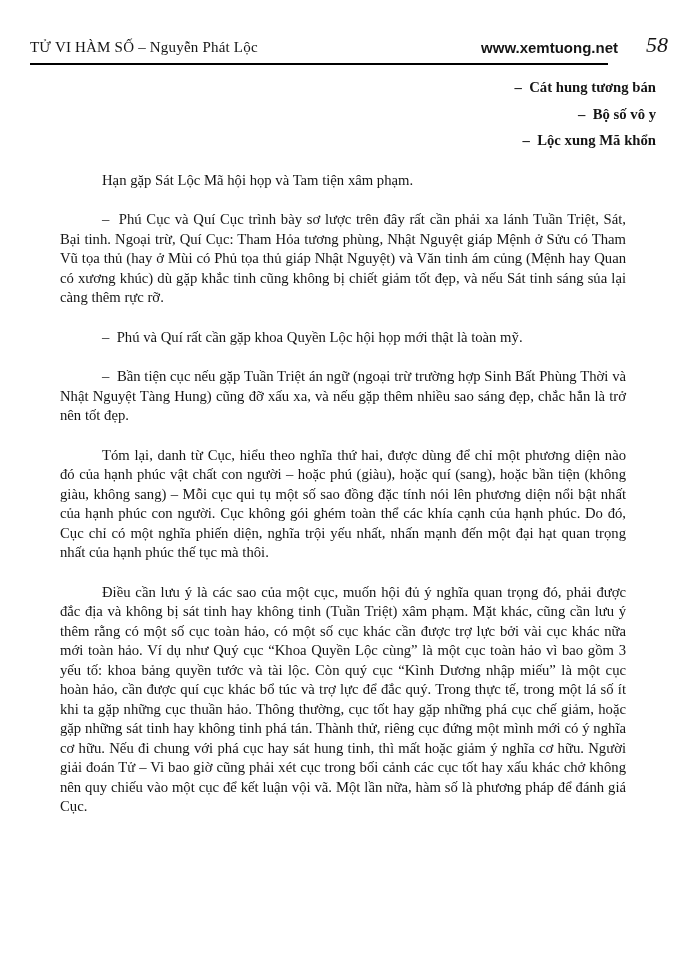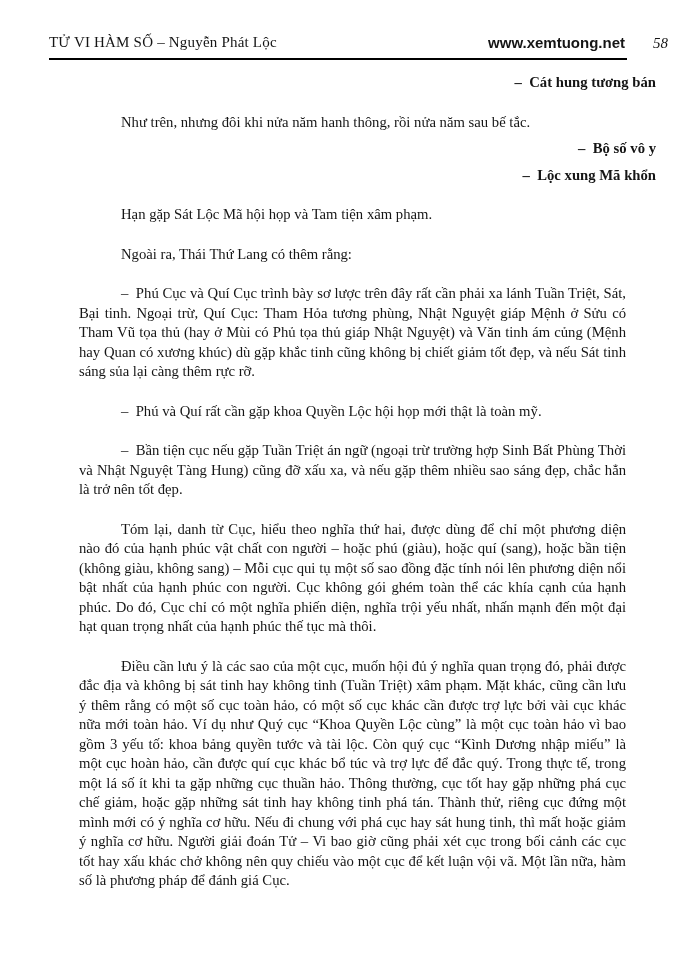--- a/index.html
+++ b/index.html
@@ -1,24 +1,24 @@
 <!DOCTYPE html>
 <html><head>
 <meta charset="utf-8">
 <style>
   html,body{margin:0;padding:0;}
   body{background:#ffffff;width:686px;height:971px;overflow:hidden;
        font-family:"Liberation Serif", serif;color:#151515;}
-  .page{width:686px;height:971px;background:#fff;box-sizing:border-box;padding-left:19px;}
+  .page{width:686px;height:971px;background:#fff;box-sizing:border-box;}
 
   .header{display:flex;align-items:flex-end;padding:34px 18px 0 30px;}
   .header .title{font-size:15px;letter-spacing:.2px;white-space:nowrap;}
   .header .site{margin-left:auto;font-family:Liberation Sans, sans-serif;
                 font-weight:bold;font-size:15px;padding-right:28px;white-space:nowrap;}
-  .header .pagenum{font-style:italic;font-size:15px;line-height:1;white-space:nowrap;}
+  .header .pagenum{font-style:italic;font-size:22px;line-height:1;white-space:nowrap;}
   .header-rule{margin:7px 0 0 30px;width:578px;border-top:2px solid #000;height:0;}
 
   .body{padding:13px 30px 0 30px;text-align:justify;
         font-size:14.7px;line-height:19.5px;}
   .body p{margin:7px 0 0 0;text-indent:42px;}
   .body p:first-child{margin-top:0;}
   p.bullet-bold{font-weight:bold;text-align:right;}
 </style>
 </head>
 <body>
@@ -26,24 +26,22 @@
 <div class="page">
   <div class="header">
     <span class="title">TỬ VI HÀM SỐ – Nguyễn Phát Lộc</span>
     <span class="site">www.xemtuong.net</span>
     <span class="pagenum">58</span>
   </div>
   <div class="header-rule"></div>
 
   <div class="body">
       <p class="bullet-bold">–&nbsp; Cát hung tương bán</p>
-      <p class="body">Như trên, nhưng đôi khi nửa năm hanh thông, rồi nửa năm sau bế tắc.</p>
       <p class="bullet-bold">–&nbsp; Bộ số vô y</p>
       <p class="bullet-bold">–&nbsp; Lộc xung Mã khổn</p>
       <p class="body">Hạn gặp Sát Lộc Mã hội họp và Tam tiện xâm phạm.</p>
-      <p class="body">Ngoài ra, Thái Thứ Lang có thêm rằng:</p>
       <p class="body">–&nbsp; Phú Cục và Quí Cục trình bày sơ lược trên đây rất cần phải xa lánh Tuần Triệt, Sát, Bại tinh. Ngoại trừ, Quí Cục: Tham Hỏa tương phùng, Nhật Nguyệt giáp Mệnh ở Sửu có Tham Vũ tọa thủ (hay ở Mùi có Phủ tọa thủ giáp Nhật Nguyệt) và Văn tinh ám củng (Mệnh hay Quan có xương khúc) dù gặp khắc tinh cũng không bị chiết giảm tốt đẹp, và nếu Sát tinh sáng sủa lại càng thêm rực rỡ.</p>
       <p class="body">–&nbsp; Phú và Quí rất cần gặp khoa Quyền Lộc hội họp mới thật là toàn mỹ.</p>
       <p class="body">–&nbsp; Bần tiện cục nếu gặp Tuần Triệt án ngữ (ngoại trừ trường hợp Sinh Bất Phùng Thời và Nhật Nguyệt Tàng Hung) cũng đỡ xấu xa, và nếu gặp thêm nhiều sao sáng đẹp, chắc hẳn là trở nên tốt đẹp.</p>
       <p class="body">Tóm lại, danh từ Cục, hiểu theo nghĩa thứ hai, được dùng để chỉ một phương diện nào đó của hạnh phúc vật chất con người – hoặc phú (giàu), hoặc quí (sang), hoặc bần tiện (không giàu, không sang) – Mỗi cục qui tụ một số sao đồng đặc tính nói lên phương diện nổi bật nhất của hạnh phúc con người. Cục không gói ghém toàn thể các khía cạnh của hạnh phúc. Do đó, Cục chỉ có một nghĩa phiến diện, nghĩa trội yếu nhất, nhấn mạnh đến một đại hạt quan trọng nhất của hạnh phúc thế tục mà thôi.</p>
       <p class="body">Điều cần lưu ý là các sao của một cục, muốn hội đủ ý nghĩa quan trọng đó, phải được đắc địa và không bị sát tinh hay không tinh (Tuần Triệt) xâm phạm. Mặt khác, cũng cần lưu ý thêm rằng có một số cục toàn hảo, có một số cục khác cần được trợ lực bởi vài cục khác nữa mới toàn hảo. Ví dụ như Quý cục “Khoa Quyền Lộc cùng” là một cục toàn hảo vì bao gồm 3 yếu tố: khoa bảng quyền tước và tài lộc. Còn quý cục “Kình Dương nhập miếu” là một cục hoàn hảo, cần được quí cục khác bổ túc và trợ lực để đắc quý. Trong thực tế, trong một lá số ít khi ta gặp những cục thuần hảo. Thông thường, cục tốt hay gặp những phá cục chế giảm, hoặc gặp những sát tinh hay không tinh phá tán. Thành thử, riêng cục đứng một mình mới có ý nghĩa cơ hữu. Nếu đi chung với phá cục hay sát hung tinh, thì mất hoặc giảm ý nghĩa cơ hữu. Người giải đoán Tử – Vi bao giờ cũng phải xét cục trong bối cảnh các cục tốt hay xấu khác chở không nên quy chiếu vào một cục để kết luận vội vã. Một lần nữa, hàm số là phương pháp để đánh giá Cục.</p>
     </div>
 </div>
 
 </body></html>

